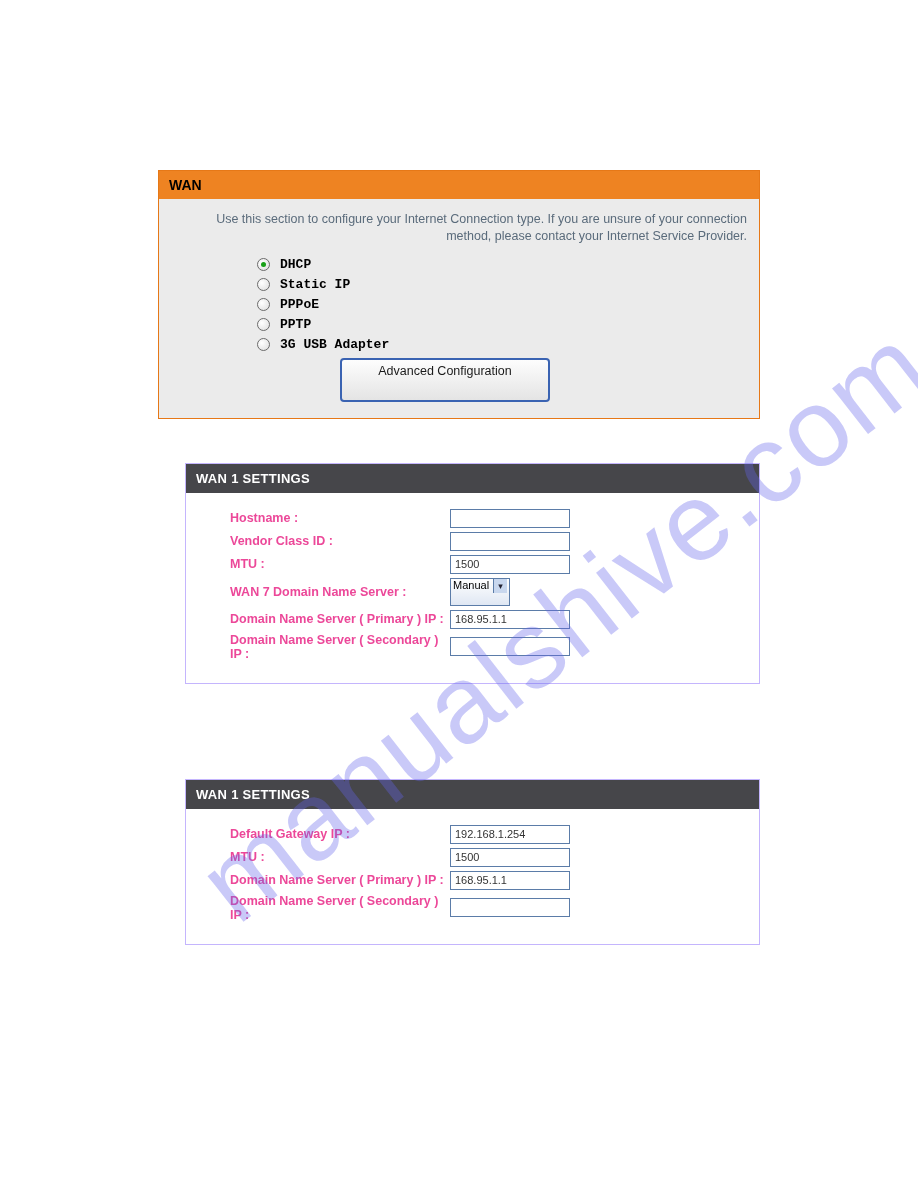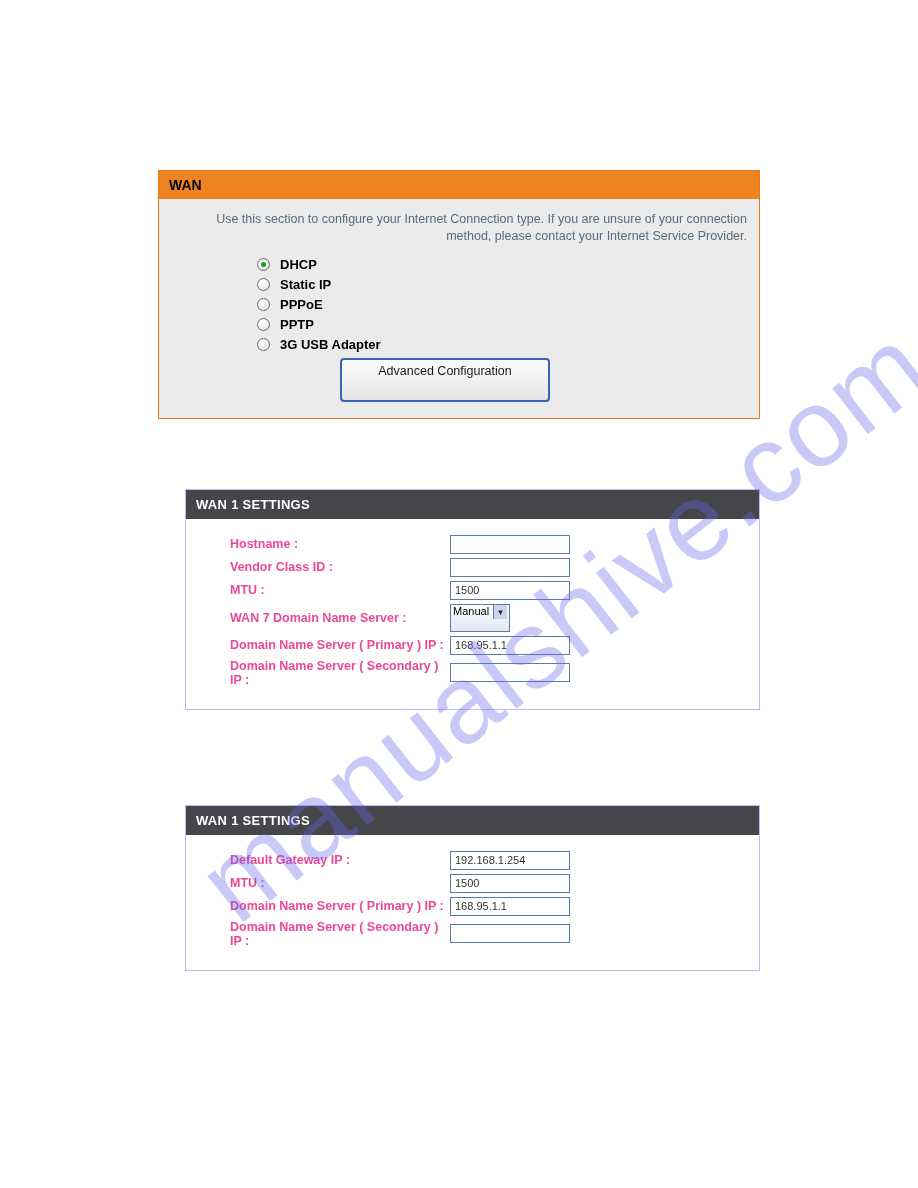--- a/index.html
+++ b/index.html
@@ -23,21 +23,21 @@
     top: 560px;
     left: 120px;
     white-space: nowrap;
     letter-spacing: 2px;
   }
 
   
   .panel-wan {
     border: 1px solid #e67817;
     background: #ebebeb;
-    margin-bottom: 70px;
+    margin-bottom: 44px;
   }
   .panel-wan .hdr {
     background: #ee8322;
     color: #000;
     font-weight: bold;
     font-size: 14px;
     padding: 6px 10px;
   }
   .panel-wan .body {
     padding: 12px 12px 16px 12px;
@@ -52,20 +52,21 @@
   }
   .options { margin-left: 86px; }
   .opt-row {
     display: flex;
     align-items: center;
     gap: 10px;
     margin: 5px 0;
     font-weight: bold;
     color: #000;
     font-size: 13px;
+    font-family: Liberation Mono, monospace;
   }
   .radio {
     width: 13px; height: 13px;
     border: 1px solid #6b6b6b;
     border-radius: 50%;
     background: radial-gradient(circle at 35% 35%, #fff, #ddd);
     display: inline-flex;
     align-items: center; justify-content: center;
     flex: 0 0 auto;
   }

